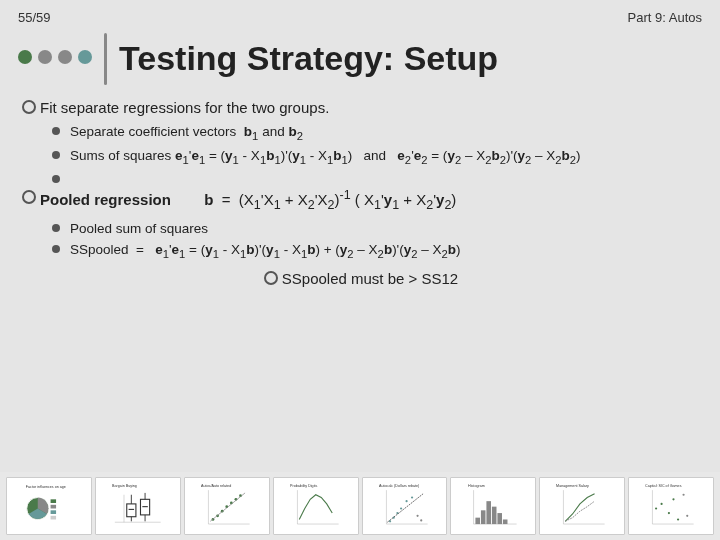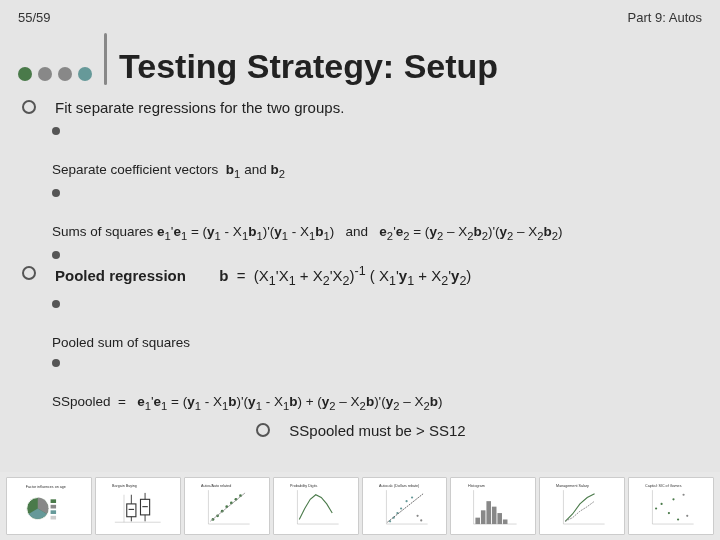--- a/index.html
+++ b/index.html
@@ -33,21 +33,21 @@
     }
 
     .part-title {
       font-size: 13px;
       color: #333;
       font-weight: normal;
     }
 
     .title-bar {
       display: flex;
-      align-items: flex-end;
+      align-items: center;
       padding: 8px 18px 10px 18px;
       gap: 12px;
     }
 
     .vertical-line {
       width: 3px;
       height: 52px;
       background: #888;
       border-radius: 2px;
       flex-shrink: 0;
@@ -77,21 +77,21 @@
       line-height: 1.1;
     }
 
     .content {
       padding: 2px 20px 0 22px;
     }
 
     .bullet-main {
       display: flex;
       align-items: flex-start;
-      gap: 19px;
+      gap: 4px;
       margin-bottom: 4px;
     }
 
     .circle-bullet {
       width: 14px;
       height: 14px;
       border-radius: 50%;
       border: 2px solid #555;
       flex-shrink: 0;
       margin-top: 3px;
@@ -104,23 +104,22 @@
     }
 
     .sub-bullets {
       margin-left: 30px;
       margin-bottom: 4px;
     }
 
     .sub-bullet {
       display: flex;
       align-items: flex-start;
-      gap: 25px;
+      gap: 10px;
       margin-bottom: 2px;
-      flex-direction: column;
     }
 
     .round-bullet {
       width: 8px;
       height: 8px;
       border-radius: 50%;
       background: #555;
       flex-shrink: 0;
       margin-top: 5px;
     }

